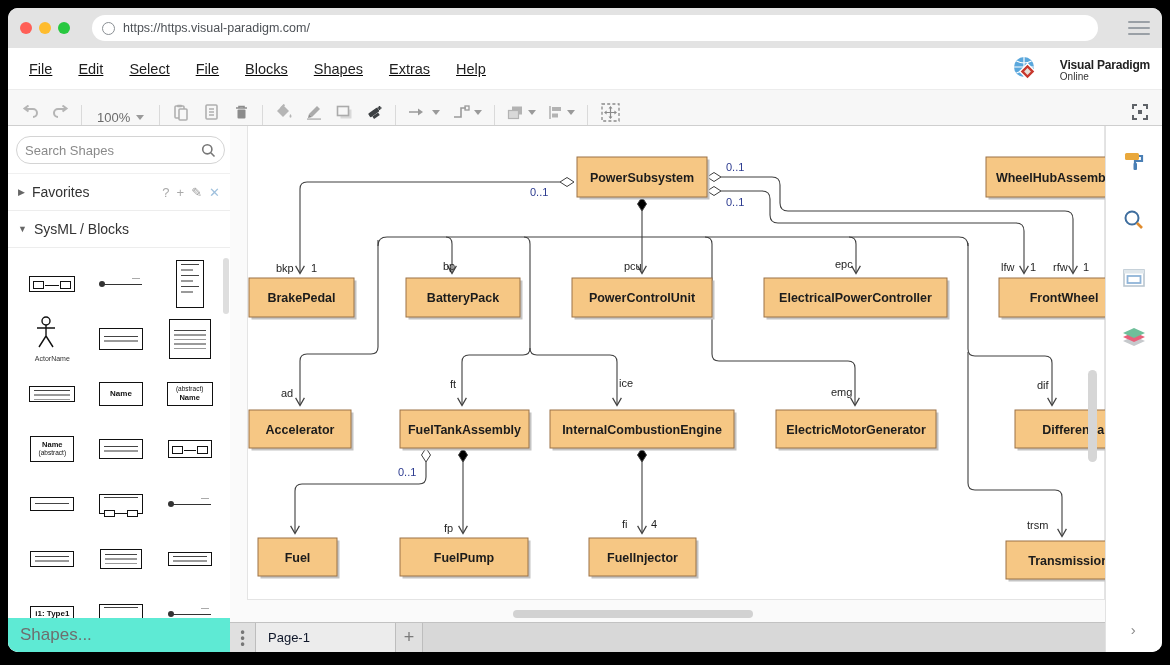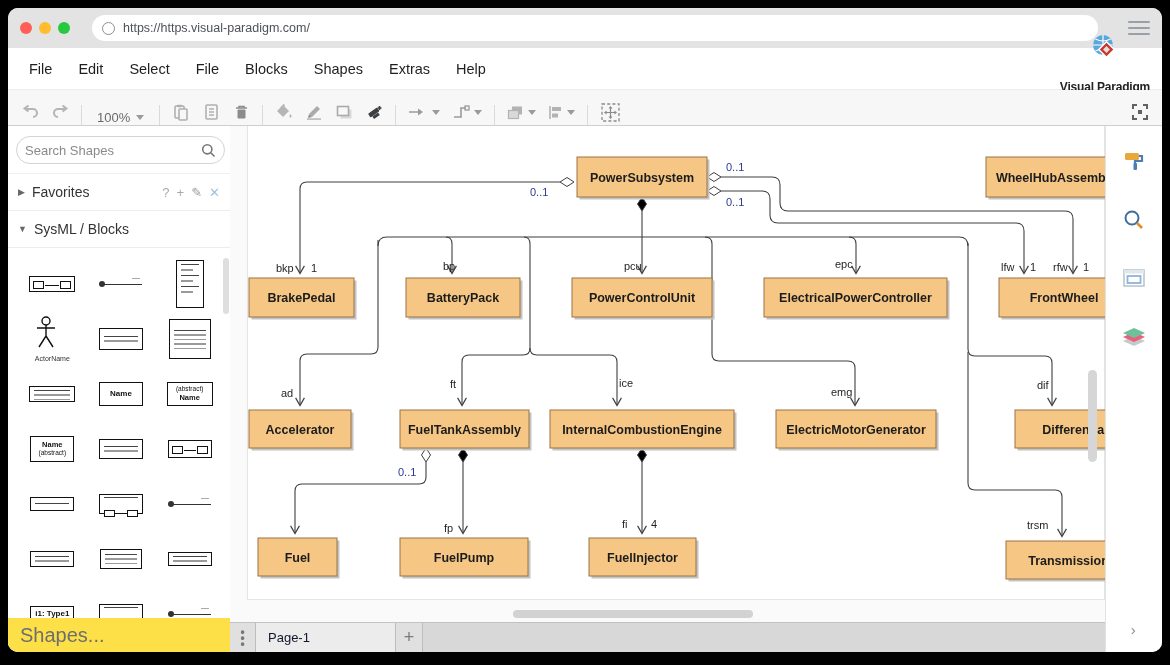--- a/index.html
+++ b/index.html
@@ -12,21 +12,21 @@
   .light { width:12px; height:12px; border-radius:50%; }
   .url-pill { flex:1; height:26px; background:#fff; border-radius:14px; display:flex; align-items:center; padding:0 10px; margin-right:30px; }
   .url-ico { width:13px; height:13px; border:1.6px solid #8a8f94; border-radius:50%; margin-right:8px; flex:0 0 auto; }
   .url-text { font-size:12.5px; color:#4d5156; }
   .burger { width:22px; display:flex; flex-direction:column; gap:3.5px; cursor:pointer; }
   .burger span { height:2.5px; background:#9aa0a6; border-radius:1px; }
 
   
   .menubar { height:42px; background:#fff; border-bottom:1px solid #ececec; display:flex; align-items:center; padding:0 8px; flex:0 0 auto; }
   .menu-item { font-size:14.5px; color:#1f1f1f; padding:0 13px; cursor:pointer; }
-  .logo { margin-left:auto; display:flex; align-items:center; gap:21px; padding-right:4px;flex-direction:column; }
+  .logo { margin-left:auto; display:flex; align-items:flex-end; gap:21px; padding-right:4px; }
   .logo-text { line-height:1.05; }
   .logo-l1 { font-size:12px; font-weight:bold; color:#222; letter-spacing:-0.2px; }
   .logo-l2 { font-size:10px; color:#333; }
 
   
   .toolbar { height:36px; background:#f7f7f7; border-bottom:1px solid #cfcfcf; display:flex; align-items:flex-end; padding:0 10px; flex:0 0 auto; }
   .tb-group { display:flex; align-items:center; gap:6px; }
   .tb-sep { width:1px; height:20px; background:#dadada; margin:0 9px; }
   .tb-btn { display:flex; align-items:center; justify-content:center; min-width:24px; height:26px; padding:0 3px; border-radius:3px; cursor:pointer; }
   .tb-zoom { font-size:13px; color:#6b6b6b; display:flex; align-items:center; gap:6px; padding:0 6px; cursor:pointer; }
@@ -42,21 +42,21 @@
   .search-box { flex:1; height:28px; border:1px solid #d4d4d4; border-radius:14px; display:flex; align-items:center; padding:0 8px; }
   .search-box input { border:none; outline:none; flex:1; font-size:13px; color:#333; font-family:"Liberation Sans",sans-serif; min-width:0; background:transparent; }
   .search-box input::placeholder { color:#8a8a8a; }
   .vdots { color:#8b8b8b; font-size:15px; font-weight:bold; padding:0 4px; cursor:pointer; letter-spacing:0; line-height:0.45; text-align:center; }
   .section-row { display:flex; align-items:center; padding:10px 10px; border-bottom:1px solid #ededed; cursor:pointer; }
   .sec-tri { font-size:9px; color:#666; margin-right:7px; }
   .sec-label { font-size:14px; color:#333; }
   .fav-tools { margin-left:auto; display:flex; gap:7px; font-size:13px; }
   .fav-tools span { cursor:pointer; }
   .palette { flex:1; overflow:hidden; padding:8px 6px 0 10px; display:grid; grid-template-columns:1fr 1fr 1fr; grid-auto-rows:55px; align-items:center; justify-items:center; }
-  .shapes-more { position:absolute; left:0; right:0; bottom:0; height:34px; background:#fde047; display:flex; align-items:center; padding-left:12px; font-size:20px; color:#6e6e6e; cursor:pointer; }
+  .shapes-more { position:absolute; left:0; right:0; bottom:0; height:34px; background:#5eead4; display:flex; align-items:center; padding-left:12px; font-size:17px; color:#6e6e6e; cursor:pointer; }
   .lp-scroll { position:absolute; right:1px; top:132px; width:6px; height:56px; background:#dedede; border-radius:3px; }
 
   
   .mini { position:relative; }
   .mrect { border:1px solid #111; background:#fff; position:relative; }
   .mbar { height:1.5px; background:#9a9a9a; margin:2.5px 4px 0 4px; }
   .mbar.b { background:#444; }
   .mname { display:flex; align-items:center; justify-content:center; font-weight:bold; font-size:8px; color:#111; }
   .mstack { display:flex; flex-direction:column; align-items:center; justify-content:center; }
   .mstack span { font-size:6.5px; color:#111; line-height:1.25; }
@@ -103,21 +103,21 @@
       <span class="url-text">https://https.visual-paradigm.com/</span>
     </div>
     <div class="burger">
         <span></span>
         <span></span>
         <span></span>
       </div>
   </div>
 
   <div class="menubar">
-    <div id="menu-items" style="display:flex;align-items:center;">
+    <div id="menu-items" style="display:flex;align-items:center;text-decoration:underline;">
         <span class="menu-item">File</span>
         <span class="menu-item">Edit</span>
         <span class="menu-item">Select</span>
         <span class="menu-item">File</span>
         <span class="menu-item">Blocks</span>
         <span class="menu-item">Shapes</span>
         <span class="menu-item">Extras</span>
         <span class="menu-item">Help</span>
       </div>
     <div class="logo">

